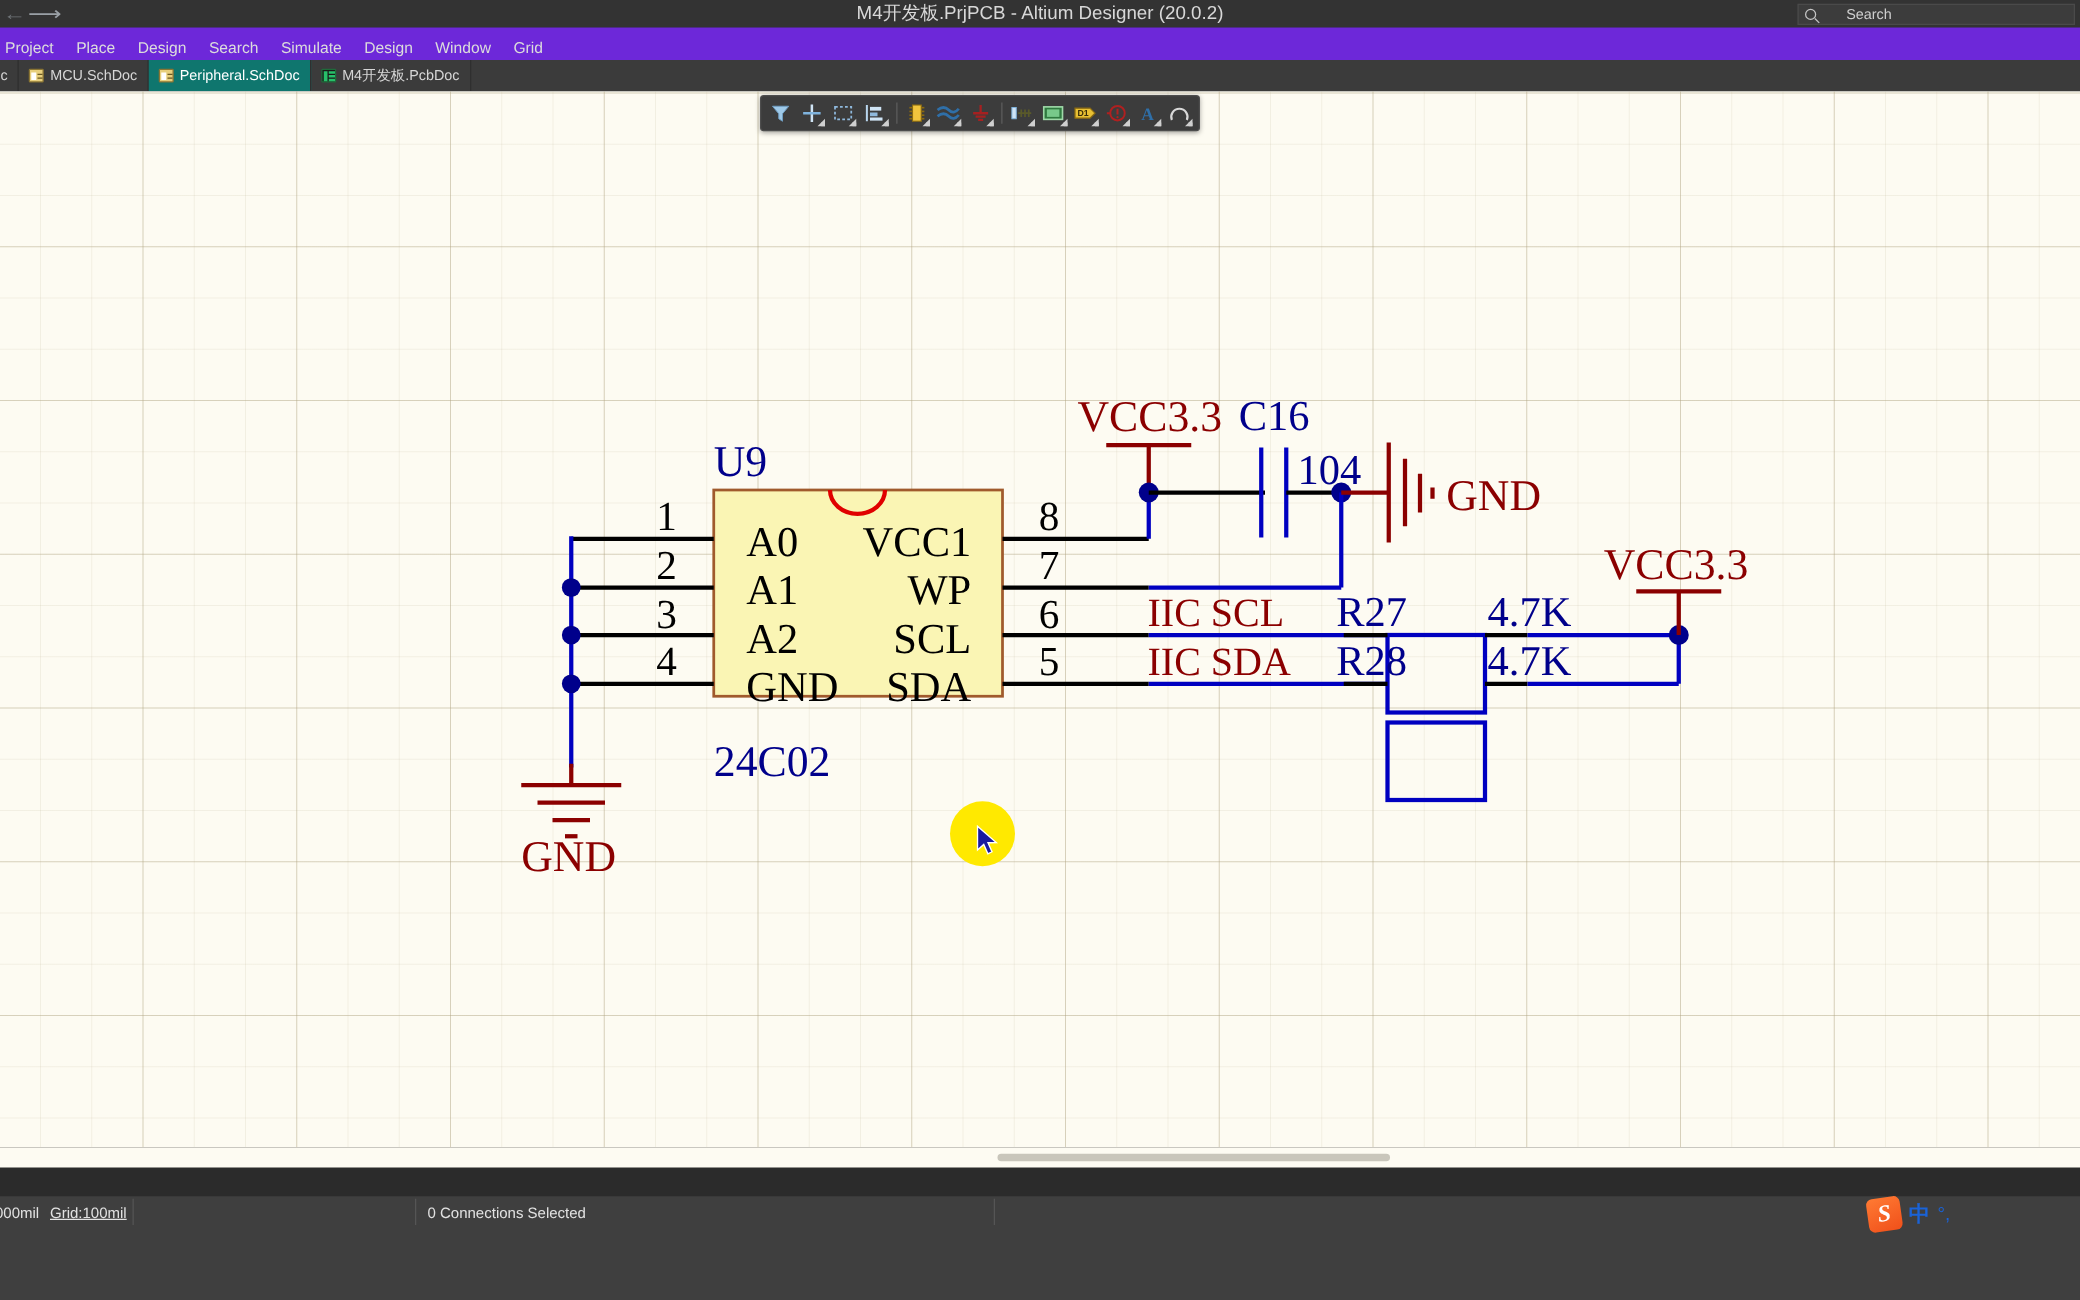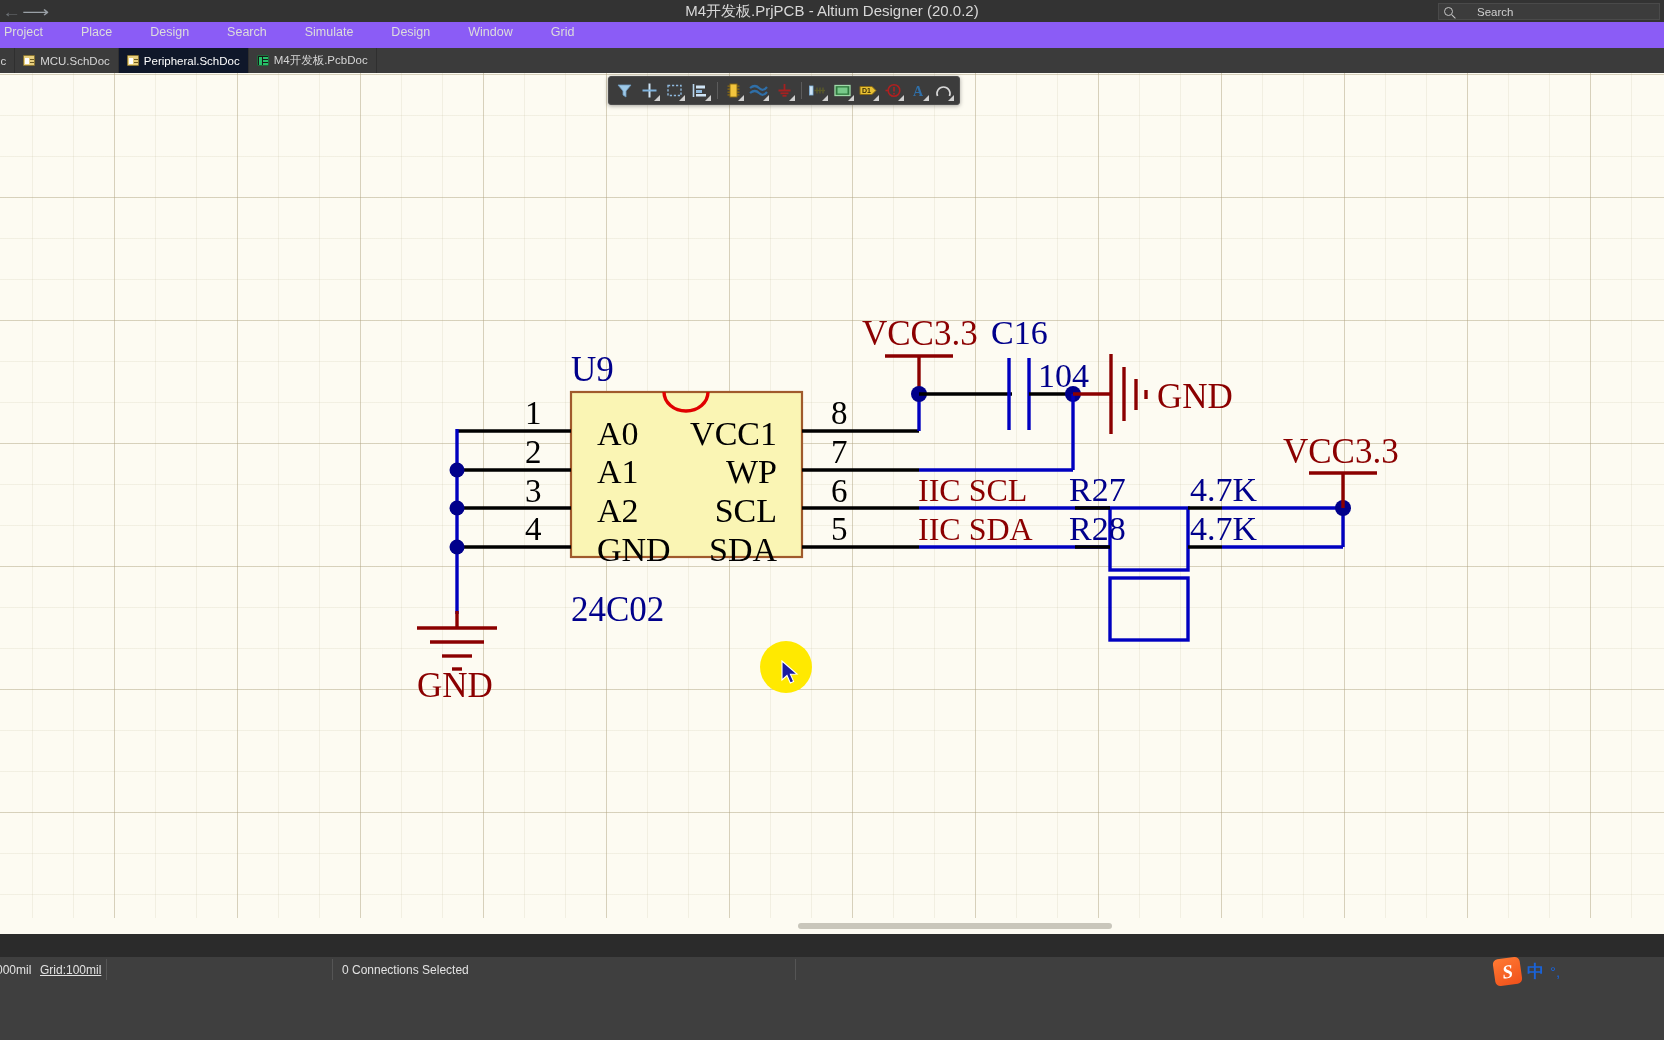--- a/index.html
+++ b/index.html
@@ -59,24 +59,23 @@
     content: ""; position: absolute; right: -3.5px; bottom: -2.5px;
     width: 5px; height: 1.4px; background: #c6c6c6;
     transform: rotate(45deg);
   }
   .tb-search .ph { color: #cfcfcf; font-size: 11.5px; }
 
   
   .menubar {
     position: absolute; left: 0; top: 22px;
     width: 1664px; height: 26px;
-    background: #8b5cf6;
-    display: flex; align-items: flex-start;
+    background: #6d28d9;
+    display: flex; align-items: flex-end;
     padding-left: 0px;
-    gap: 20px;
   }
   .menu-item {
     color: #dcdcdc; font-size: 12.5px;
     padding: 3px 9px; cursor: default;
     white-space: nowrap;
   }
   .menu-item:first-child { margin-left: -5px; }
 
   
   .tabbar {
@@ -85,21 +84,21 @@
     background: #3b3b3b;
     display: flex; align-items: stretch;
   }
   .doc-tab {
     display: flex; align-items: center; gap: 5px;
     padding: 0 8px;
     font-size: 11.5px; color: #d6d6d6;
     border-right: 1px solid #2f2f2f;
     white-space: nowrap;
   }
-  .doc-tab.active { background: #0f172a; color: #ffffff; }
+  .doc-tab.active { background: #0f766e; color: #ffffff; }
   .doc-tab.clipped { padding-left: 0; margin-left: -6px; }
   .tab-ico {
     width: 12px; height: 11px; flex: none;
     position: relative; border-radius: 1px;
   }
   .tab-ico.sch { background: #e8cf7d; border: 1px solid #8a7533; }
   .tab-ico.sch::before {
     content: ""; position: absolute; left: 1px; top: 1.5px;
     width: 4px; height: 6px; background: #ffffff;
   }

